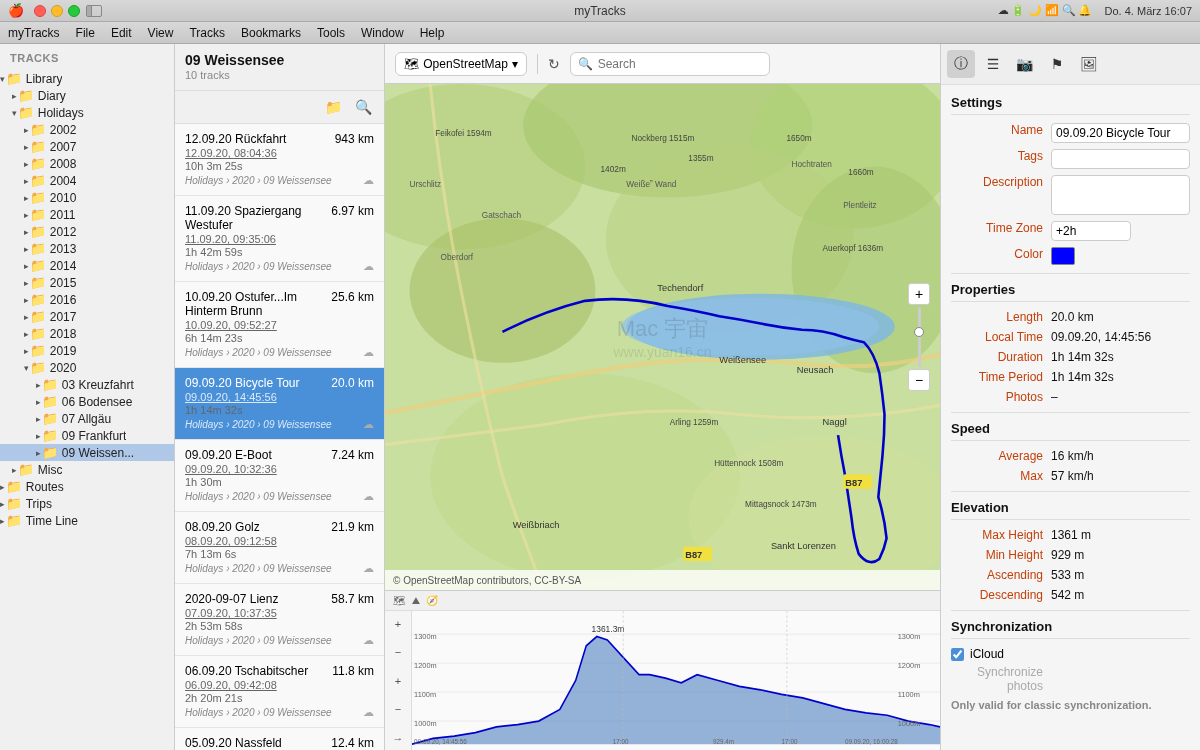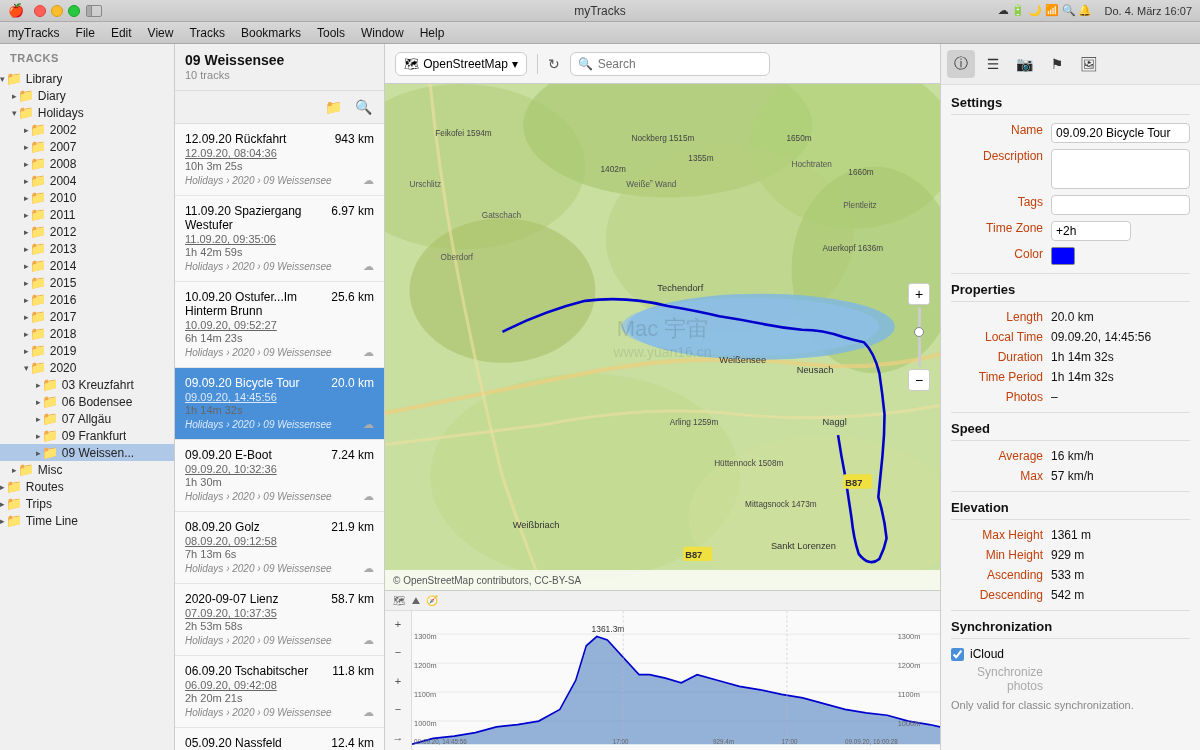--- a/index.html
+++ b/index.html
@@ -84,21 +84,21 @@
     .right-content { flex: 1; overflow-y: auto; padding: 10px; }
     .section-title { font-size: 13px; font-weight: 600; color: #111; margin-bottom: 8px; border-bottom: 1px solid #ddd; padding-bottom: 4px; }
     .prop-row { display: flex; justify-content: flex-between; align-items: flex-start; margin-bottom: 6px; }
     .prop-label { font-size: 12px; color: #c2410c; text-align: right; width: 100px; flex-shrink: 0; padding-right: 8px; }
     .prop-value { font-size: 12px; color: #111; flex: 1; }
     .prop-input { width: 100%; border: 1px solid #ccc; border-radius: 4px; padding: 2px 4px; font-size: 12px; background: white; }
     .prop-input-multi { width: 100%; border: 1px solid #ccc; border-radius: 4px; padding: 2px 4px; font-size: 12px; background: white; height: 40px; resize: none; }
     .color-box { width: 24px; height: 18px; background: #0000ff; border: 1px solid #888; border-radius: 2px; }
     .tz-input { width: 80px; border: 1px solid #ccc; border-radius: 4px; padding: 2px 4px; font-size: 12px; background: white; }
     .sync-row { display: flex; align-items: center; gap: 6px; margin-bottom: 4px; }
-    .sync-note { font-size: 11px; color: #888; margin-left: 0; }
+    .sync-note { font-size: 11px; color: #888; margin-left: 0; font-weight: bold; }
     .checkbox-blue { accent-color: #4a90d9; }
     hr.section-sep { border: none; border-top: 1px solid #ddd; margin: 8px 0; }
 
     
     .terrain { position: absolute; top: 0; left: 0; width: 100%; height: 100%; }
 
     .map-attrib { position: absolute; bottom: 0; left: 0; right: 0; height: 20px; background: rgba(255,255,255,0.8); display: flex; align-items: center; padding: 0 8px; font-size: 10px; color: #555; }
     .map-zoom-controls { position: absolute; right: 10px; top: 50%; transform: translateY(-50%); display: flex; flex-direction: column; gap: 2px; }
     .zoom-btn { width: 22px; height: 22px; background: white; border: 1px solid #ccc; border-radius: 3px; display: flex; align-items: center; justify-content: center; cursor: pointer; font-size: 14px; }
     .zoom-slider { display: flex; flex-direction: column; align-items: center; gap: 2px; }
@@ -600,27 +600,27 @@
     <div class="right-content">
 
       <div class="section-title">Settings</div>
 
       <div class="prop-row">
         <span class="prop-label">Name</span>
         <input class="prop-input" type="text" value="09.09.20 Bicycle Tour" style="">
       </div>
 
       <div class="prop-row">
+        <span class="prop-label">Tags</span>
+        <input class="prop-input" type="text" style="">
+      </div>
+
+      <div class="prop-row">
         <span class="prop-label">Description</span>
         <textarea class="prop-input-multi" style=""></textarea>
-      </div>
-
-      <div class="prop-row">
-        <span class="prop-label">Tags</span>
-        <input class="prop-input" type="text" style="">
       </div>
 
       <div class="prop-row">
         <span class="prop-label">Time Zone</span>
         <input class="tz-input" type="text" value="+2h" style="">
       </div>
 
       <div class="prop-row">
         <span class="prop-label">Color</span>
         <div class="color-box"></div>

